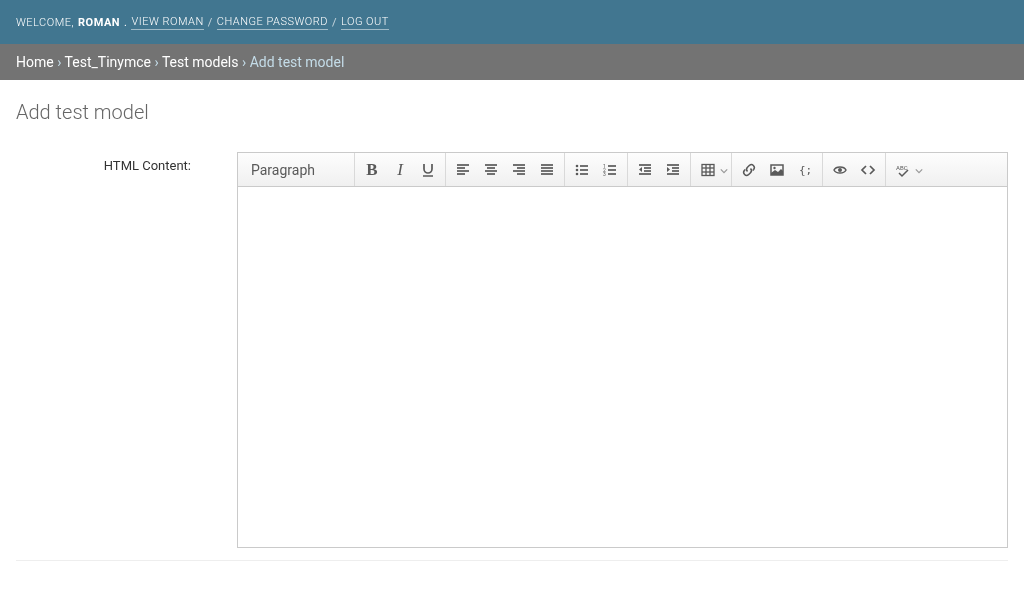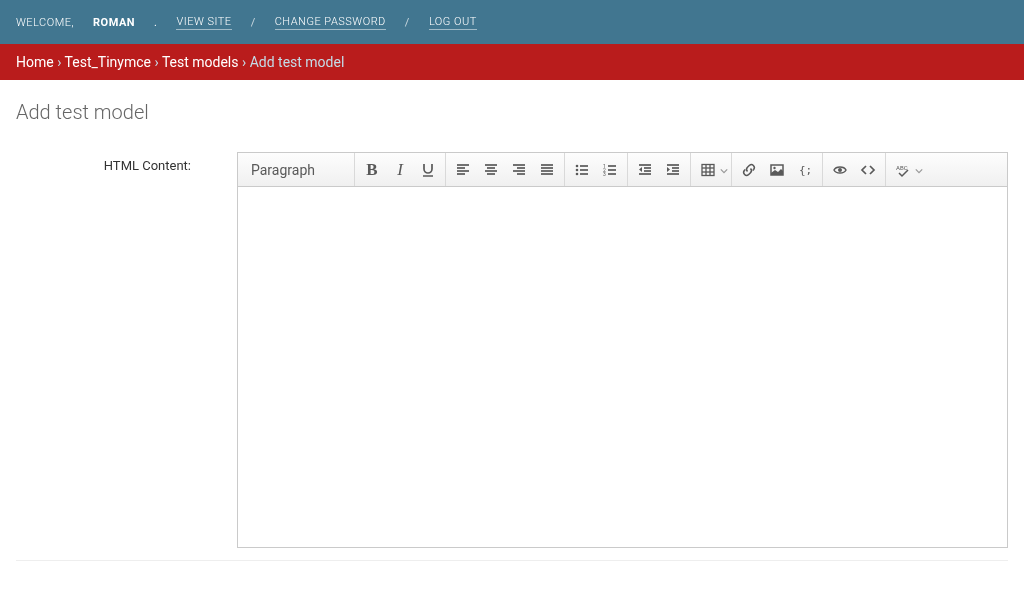--- a/index.html
+++ b/index.html
@@ -1,26 +1,26 @@
 <!DOCTYPE html>
 <html><head>
 <meta charset="utf-8">
 <style>
 * { box-sizing: border-box; margin: 0; padding: 0; }
 body { font-family: "Segoe UI", Roboto, "Helvetica Neue", Arial, sans-serif; font-size: 14px; color: #333; background: #fff; }
 
 .header { background: #417690; height: 44px; display: flex; align-items: center; padding: 0 16px; justify-content: space-between; }
 .branding { color: #f5dd5d; font-size: 22px; font-weight: 300; }
-.userlinks { color: #fff; font-size: 11px; letter-spacing: 0.5px; display: flex; align-items: center; gap: 19px; }
+.userlinks { color: #fff; font-size: 11px; letter-spacing: 0.5px; display: flex; align-items: center; gap: 4px; }
 .userlinks .welcome { font-weight: 300; }
 .userlinks .user { font-weight: 700; }
 .userlinks a { color: #fff; text-decoration: none; border-bottom: 1px solid rgba(255,255,255,0.5); padding-bottom: 1px; font-weight: 300; }
 .userlinks .sep { color: #fff; opacity: 0.7; }
 
-.breadcrumbs { background: #b91c1c; padding: 10px 16px; color: #c4dce8; font-size: 14px; }
+.breadcrumbs { background: #737373; padding: 10px 16px; color: #c4dce8; font-size: 14px; }
 .breadcrumbs a { color: #fff; text-decoration: none; }
 .breadcrumbs .current { color: #c4dce8; }
 
 .content { padding: 20px 16px; }
 h1.pagetitle { font-size: 20px; font-weight: 300; color: #666; margin-bottom: 28px; }
 
 .form-row { display: flex; align-items: flex-start; border-bottom: 1px solid #eee; padding-bottom: 12px; }
 .form-row label { width: 175px; font-weight: 400; font-size: 13px; color: #333; padding-top: 6px; text-align: right; }
 .field-body { flex: 1; padding-left: 46px; }
 
@@ -43,21 +43,21 @@
 .italic-glyph { font-family: Georgia, "Times New Roman", serif; font-style: italic; font-size: 17px; }
 </style>
 </head>
 <body>
 
 <div class="header">
   <div class="userlinks">
     <span class="welcome">WELCOME,</span>
     <span class="user">ROMAN</span>
       <span>.</span>
-    <a href="#">VIEW SITE</a>
+    <a href="#">VIEW ROMAN</a>
     <span class="sep">/</span>
     <a href="#">CHANGE PASSWORD</a>
     <span class="sep">/</span>
     <a href="#">LOG OUT</a>
   </div>
 </div>
 
 <div class="breadcrumbs">
   <a href="#">Home</a>
   <span> </span><span>›</span><span> </span>

